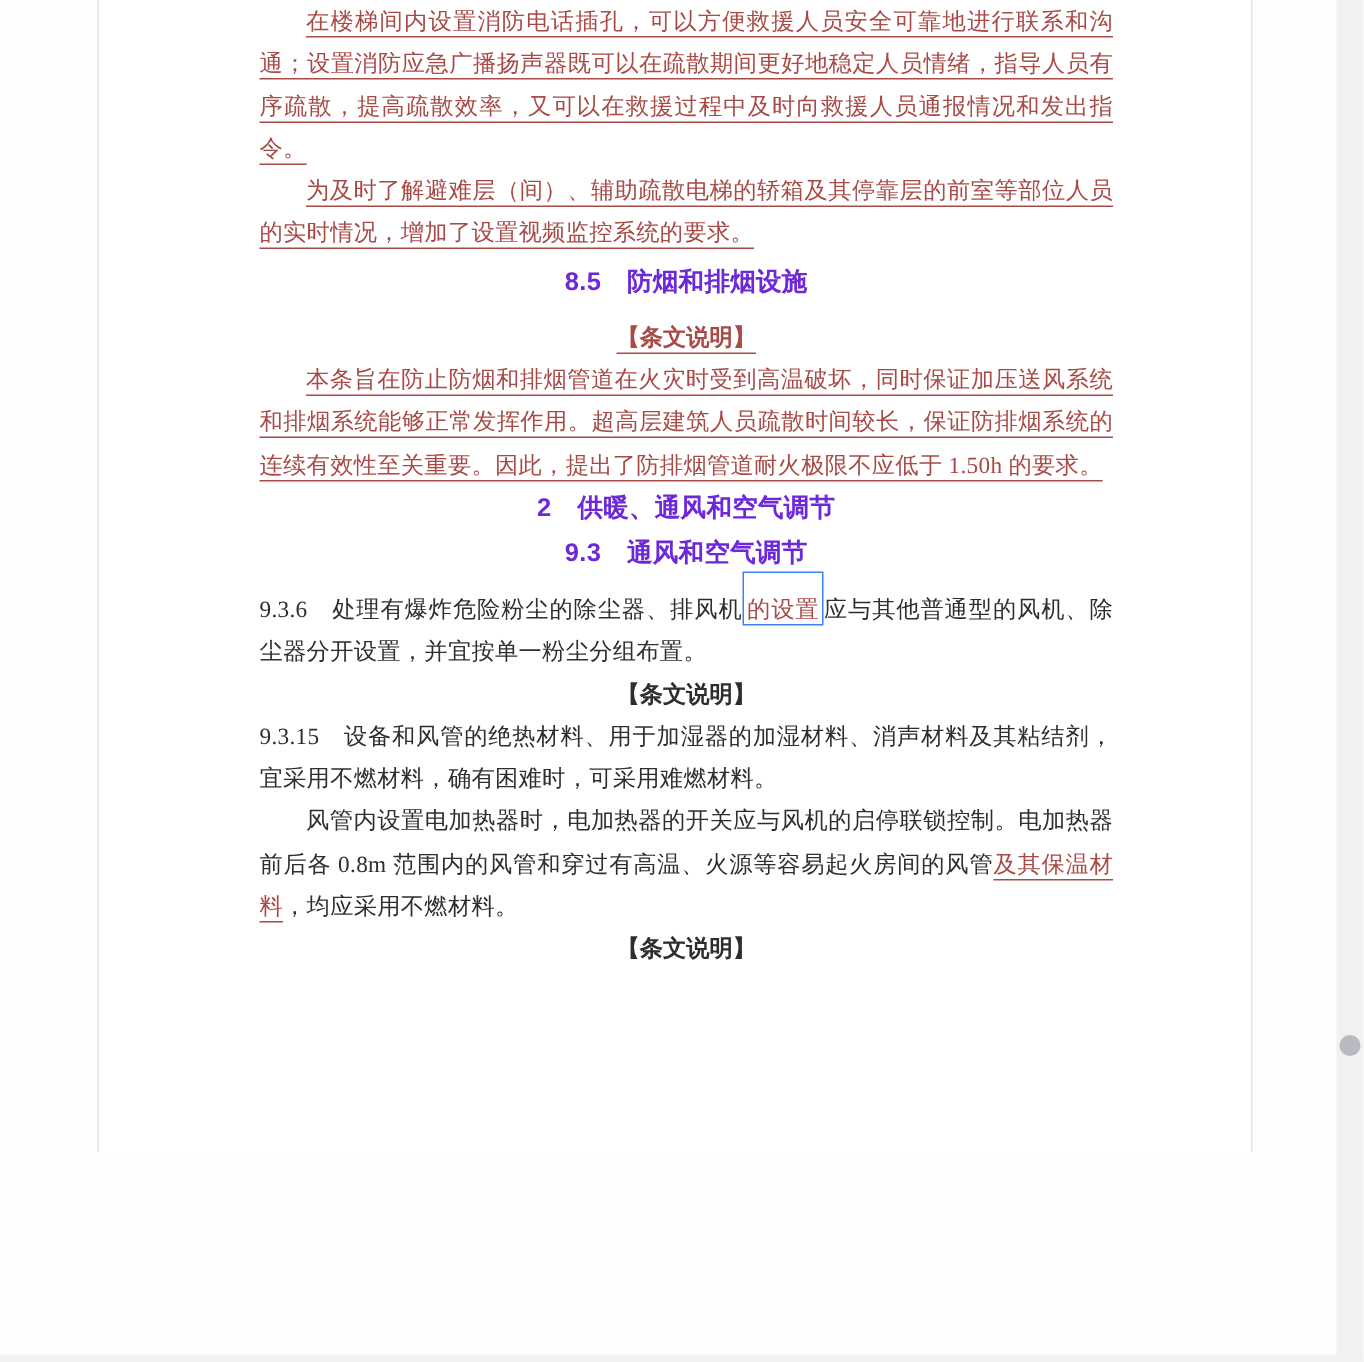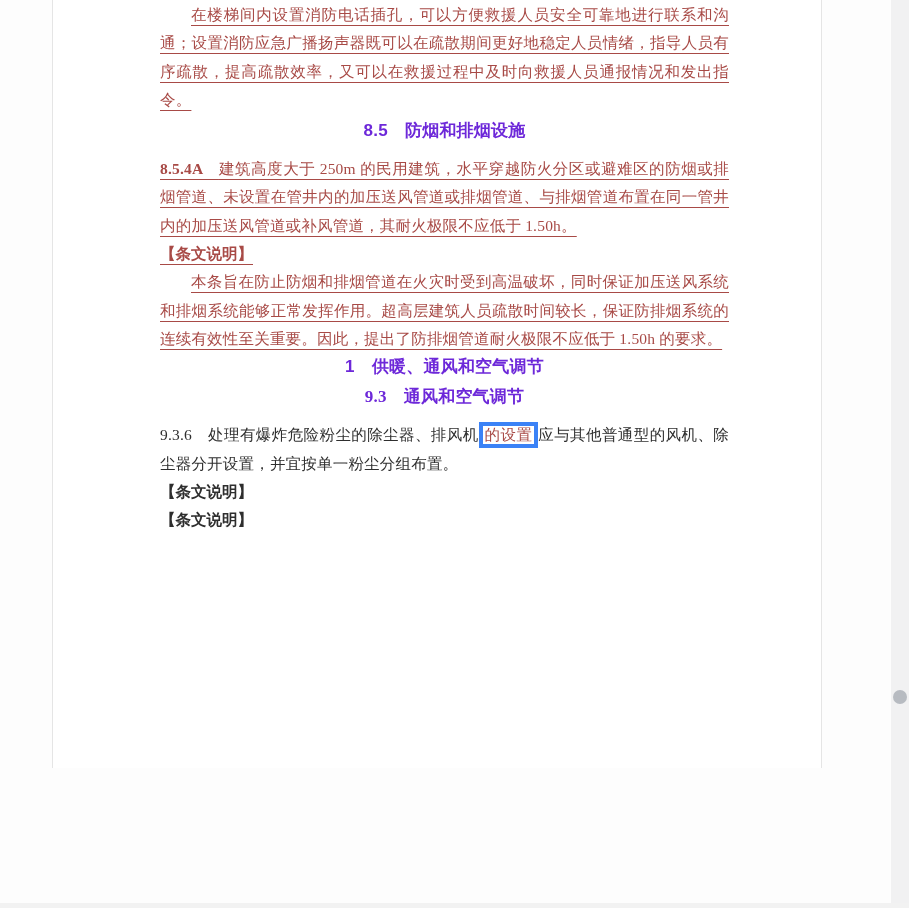--- a/index.html
+++ b/index.html
@@ -13,21 +13,21 @@
     --strip:#f2f2f2;
   }
   *{box-sizing:border-box;}
   html,body{margin:0;padding:0;}
   body{
     width:909px;height:908px;overflow:hidden;position:relative;
     background:var(--canvas);
     font-family:"Liberation Serif","DejaVu Serif",serif;
   }
   .page{
-    position:absolute;top:0;left:52px;width:770px;height:768px;
+    position:absolute;top:0;left:65px;width:770px;height:768px;
     background:var(--page);
     border-left:1px solid var(--edge);
     border-right:1px solid var(--edge);
     padding:1px 92px 0 107px;
     overflow:hidden;
   }
   .content p{
     margin:0;
     font-size:15.5px;
     line-height:28.3px;
@@ -39,39 +39,39 @@
   .content p.red{color:var(--red);}
   .content p.ul{
     text-decoration:underline;
     text-decoration-thickness:1px;
     text-underline-offset:5px;
   }
   .content p.ind{text-indent:2em;}
   .content p.label{
     font-family:Liberation Sans, sans-serif;
     font-weight:bold;
-    text-align:left;
+    text-align:center;
     letter-spacing:0;
   }
   .content .heading{
     font-family:"Liberation Sans","DejaVu Sans",sans-serif;
     font-weight:bold;
     font-size:17px;
     line-height:28px;
     color:#6d28d9;
     text-align:center;
     margin:3px 0 10px;
   }
   .content [data-name="heading-9"]{margin:0 0 2px;}
-  .content [data-name="heading-9-3"]{margin:0 0 10px;font-family:Liberation Serif, serif;}
+  .content [data-name="heading-9-3"]{margin:0 0 10px;}
   .run-b{font-weight:bold;}
   .run-box{
     color:var(--red);
-    border:4px solid #3b82f6;
-    padding:0 2px 1px 2px;
+    border:1px solid #3b82f6;
+    padding:16px 2px 1px 2px;
   }
   .run-rul{
     color:var(--red);
     text-decoration:underline;
     text-decoration-thickness:1px;
     text-underline-offset:5px;
   }
   .scrollbar{
     position:absolute;top:0;right:0;width:18px;height:908px;
     background:var(--track);
@@ -85,28 +85,30 @@
     position:absolute;left:0;bottom:0;width:909px;height:5px;
     background:var(--strip);
   }
 </style>
 </head>
 <body>
 
 <div class="page" data-name="document-page">
   <div class="content" data-name="document-content">
       <p class="red ul ind" data-name="para-stairwell-phone"><span data-name="text-run">在楼梯间内设置消防电话插孔，可以方便救援人员安全可靠地进行联系和沟通；设置消防应急广播扬声器既可以在疏散期间更好地稳定人员情绪，指导人员有序疏散，提高疏散效率，又可以在救援过程中及时向救援人员通报情况和发出指令。</span></p>
+      <p class="red ul ind" data-name="para-video-monitoring"><span data-name="text-run">为及时了解避难层（间）、辅助疏散电梯的轿箱及其停靠层的前室等部位人员的实时情况，增加了设置视频监控系统的要求。</span></p>
       <p class="heading" data-name="heading-8-5"><span data-name="text-run">8.5　防烟和排烟设施</span></p>
-      <p class="red ul" data-name="para-clause-8-5-4A"><span class="run-b" data-name="text-run">8.5.4A　</span><span data-name="text-run">建筑高度大于 250m 的民用建筑，水平穿越防火分区或避难区的防烟或排烟管道、未设置在管井内的加压送风管道或排烟管道、与排烟管道布置在同一管井内的加压送风管道或补风管道，其耐火极限不应低于 1.50h。</span></p>
       <p class="red label ul" data-name="label-clause-note-red"><span data-name="text-run">【条文说明】</span></p>
       <p class="red ul ind" data-name="para-note-8-5-4A"><span data-name="text-run">本条旨在防止防烟和排烟管道在火灾时受到高温破坏，同时保证加压送风系统和排烟系统能够正常发挥作用。超高层建筑人员疏散时间较长，保证防排烟系统的连续有效性至关重要。因此，提出了防排烟管道耐火极限不应低于 1.50h 的要求。</span></p>
-      <p class="heading" data-name="heading-9"><span data-name="text-run">1　供暖、通风和空气调节</span></p>
+      <p class="heading" data-name="heading-9"><span data-name="text-run">2　供暖、通风和空气调节</span></p>
       <p class="heading" data-name="heading-9-3"><span data-name="text-run">9.3　通风和空气调节</span></p>
       <p class="black" data-name="para-clause-9-3-6"><span data-name="text-run">9.3.6　处理有爆炸危险粉尘的除尘器、排风机</span><span class="run-box" data-name="text-run">的设置</span><span data-name="text-run">应与其他普通型的风机、除尘器分开设置，并宜按单一粉尘分组布置。</span></p>
       <p class="black label" data-name="label-clause-note-1"><span data-name="text-run">【条文说明】</span></p>
+      <p class="black" data-name="para-clause-9-3-15"><span data-name="text-run">9.3.15　设备和风管的绝热材料、用于加湿器的加湿材料、消声材料及其粘结剂，宜采用不燃材料，确有困难时，可采用难燃材料。</span></p>
+      <p class="black ind" data-name="para-electric-heater"><span data-name="text-run">风管内设置电加热器时，电加热器的开关应与风机的启停联锁控制。电加热器前后各 0.8m 范围内的风管和穿过有高温、火源等容易起火房间的风管</span><span class="run-rul" data-name="text-run">及其保温材料</span><span data-name="text-run">，均应采用不燃材料。</span></p>
       <p class="black label" data-name="label-clause-note-2"><span data-name="text-run">【条文说明】</span></p>
     </div>
 </div>
 
 <div class="scrollbar" data-name="scrollbar-track">
   <div class="scroll-thumb" data-name="scrollbar-thumb"></div>
 </div>
 
 <div class="bottom-strip" data-name="bottom-edge"></div>
 

